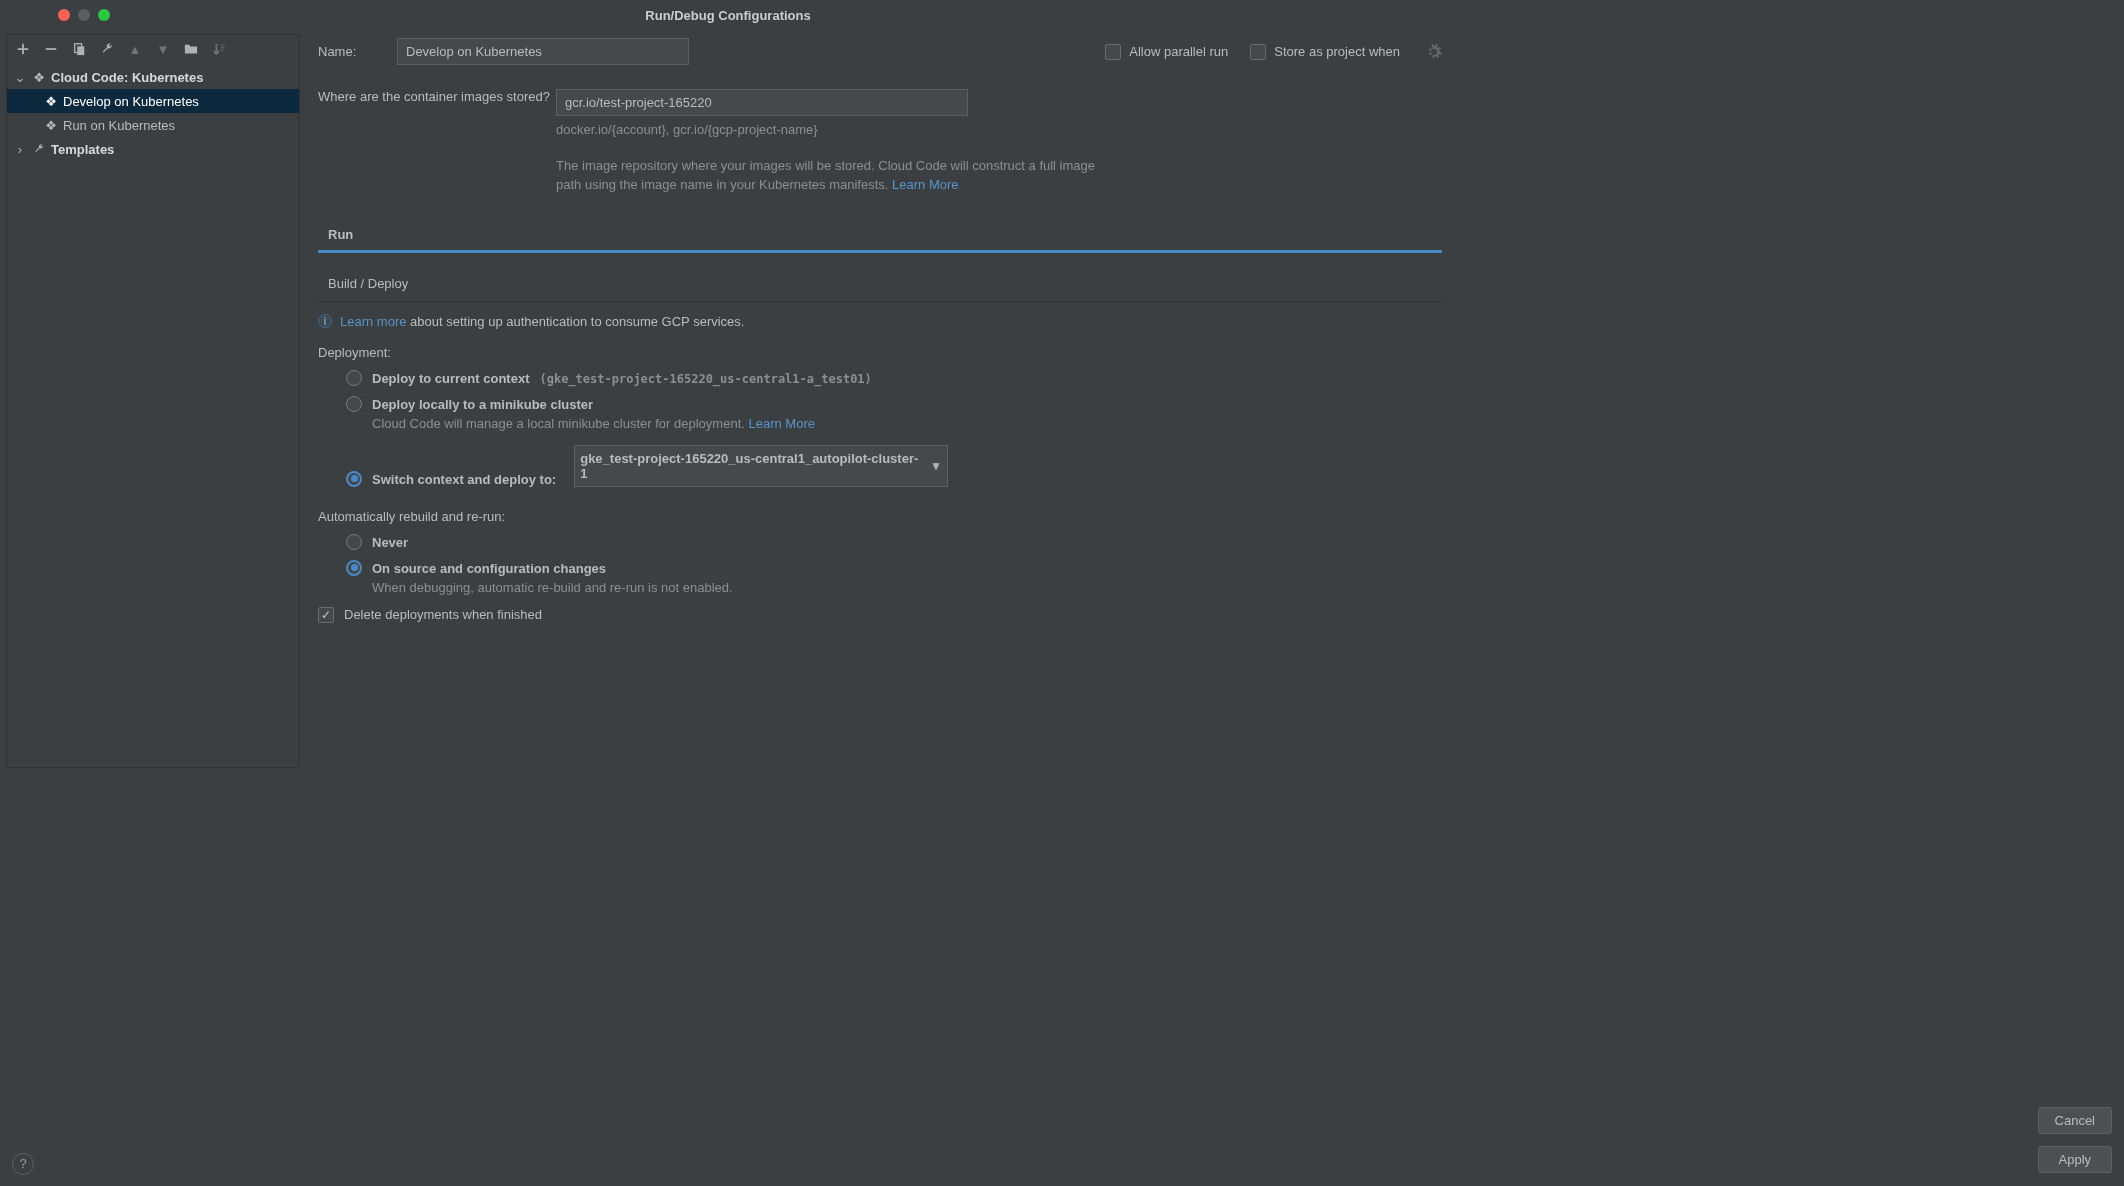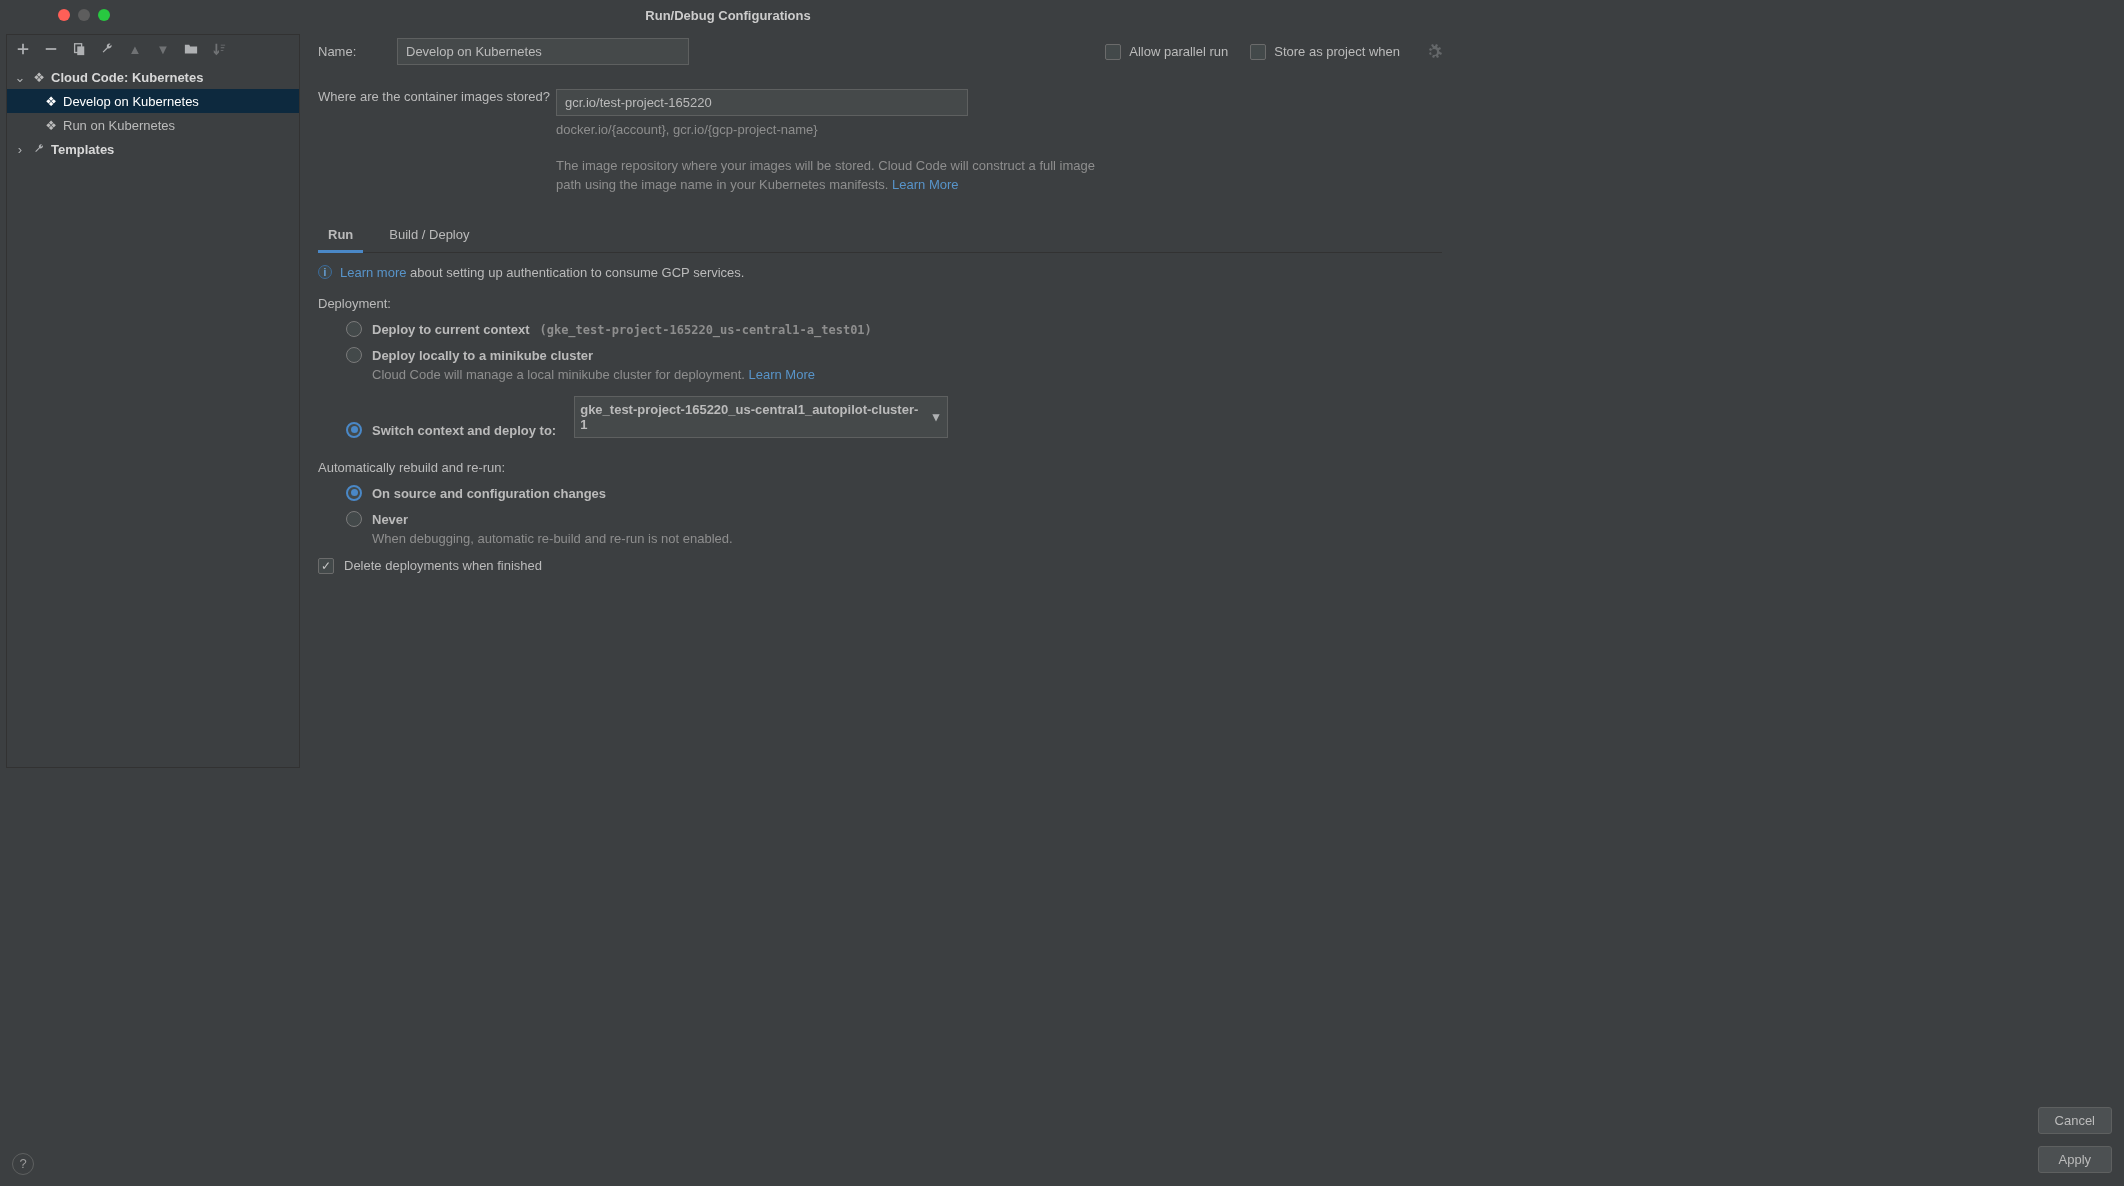--- a/index.html
+++ b/index.html
@@ -158,20 +158,21 @@
       max-width: 560px;
     }
     .hint1 { color: #8e8e8e; margin-top: 6px; }
     .hint2 { color: #8e8e8e; margin-top: 20px; line-height: 1.45; }
     .link { color: #5894c9; cursor: pointer; }
     .tabs {
       display: flex;
       gap: 16px;
       margin-top: 24px;
       border-bottom: 1px solid #323232;
+      flex-direction: column;
     }
     .tab {
       padding: 8px 10px 10px;
       cursor: pointer;
       color: #bbbbbb;
       position: relative;
     }
     .tab.active {
       font-weight: 600;
     }
@@ -439,27 +440,27 @@
       <span>Switch context and deploy to:</span>
       <div class="select" style="margin-left:8px;">
         <span>gke_test-project-165220_us-central1_autopilot-cluster-1</span>
         <span class="caret">▾</span>
       </div>
     </div>
 
     <div class="section-head" style="margin-top:22px;">Automatically rebuild and re-run:</div>
 
     <div class="radio-row">
+      <span class="radio"></span>
+      <span>Never</span>
+    </div>
+
+    <div class="radio-row">
       <span class="radio selected"></span>
       <span>On source and configuration changes</span>
-    </div>
-
-    <div class="radio-row">
-      <span class="radio"></span>
-      <span>Never</span>
     </div>
     <div class="radio-sub">When debugging, automatic re-build and re-run is not enabled.</div>
 
     <div style="display:flex; align-items:center; gap:10px; margin-top:12px;">
       <span class="chkbox checked"></span>
       <span>Delete deployments when finished</span>
     </div>
   </div>
 </div>
 

